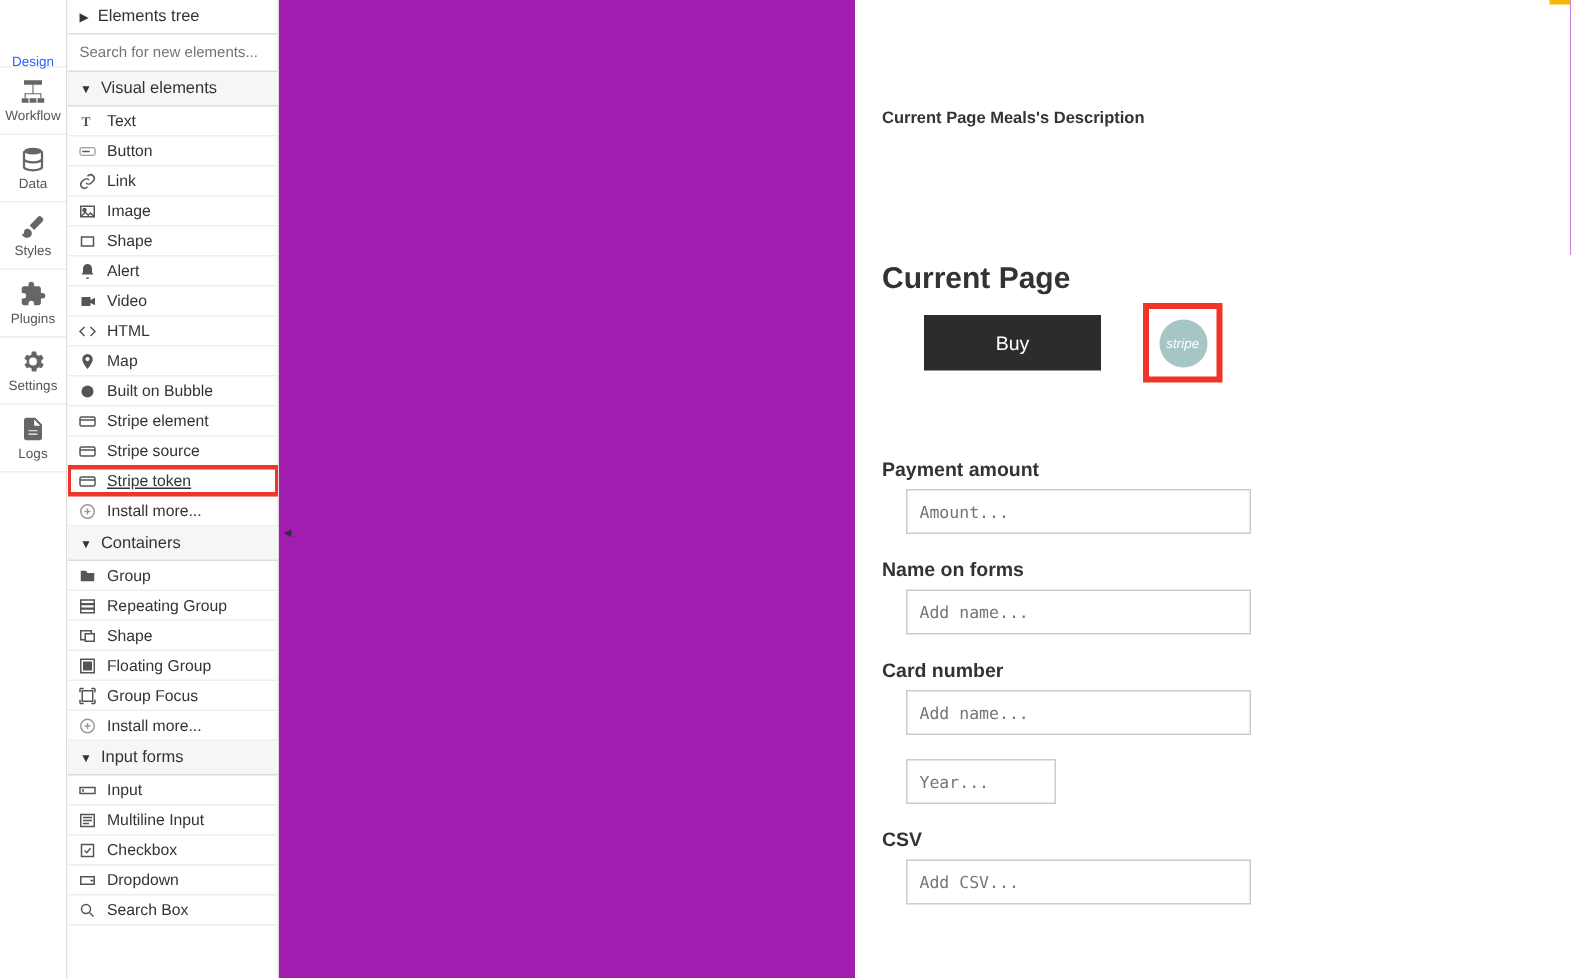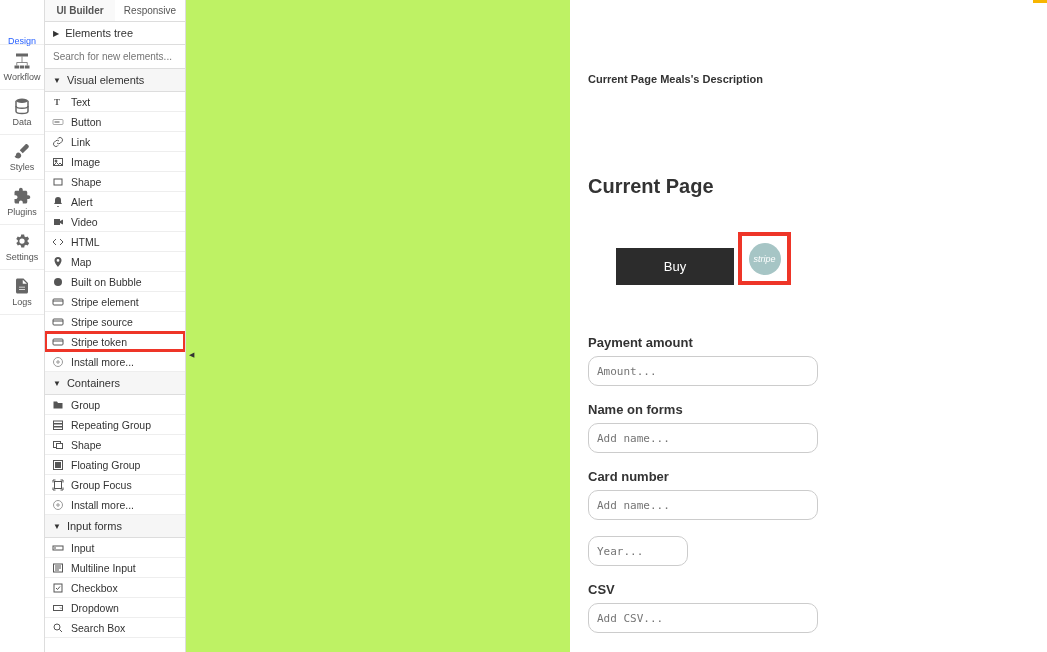--- a/index.html
+++ b/index.html
@@ -15,36 +15,36 @@
 .tab { flex: 1; text-align: center; padding: 5px 0; font-size: 10px; cursor: pointer; color: #555; }
 .tab.active { background: #f9f9f9; font-weight: bold; }
 .tree-header { display: flex; align-items: center; padding: 5px 8px; border-bottom: 1px solid #ddd; font-size: 11px; cursor: pointer; flex-shrink: 0;}
 .tree-arrow { margin-right: 6px; font-size: 8px; }
 .search-row { padding: 4px 6px; border-bottom: 1px solid #ddd; flex-shrink: 0;}
 .search-input { width: 100%; border: none; outline: none; font-size: 10px; color: #999; padding: 2px; }
 .group-header { display: flex; align-items: center; padding: 5px 8px; background: #f6f6f6; border-bottom: 1px solid #ddd; font-size: 11px; cursor: pointer; flex-shrink: 0;}
 .list-scroll { overflow-y: auto; flex: 1; }
 .el-item { display: flex; align-items: center; padding: 4px 6px; border-bottom: 1px solid #eee; font-size: 10.5px; cursor: pointer; height: 20px; }
 .el-item .el-icon { width: 14px; height: 14px; margin-right: 6px; display: inline-flex; align-items: center; justify-content: center; flex-shrink: 0; }
-.hl-red { position: relative; }
+.hl-red { position: relative; text-decoration: underline; }
 .hl-red::after { content: ""; position: absolute; inset: -1px -1px -1px -1px; border: 3px solid #ee3528; pointer-events: none; }
-.canvas-area { flex: 1; background: #bef264; position: relative; overflow: hidden; }
+.canvas-area { flex: 1; background: #a21caf; position: relative; overflow: hidden; }
 .handle-dot { position: absolute; left: -3px; top: 50%; width: 6px; height: 6px; transform: translateY(-50%); }
 .handle-dot::before { content:"◀"; font-size:7px; color:#333; position:absolute; left:3px; top:-4px;}
 .page-white { position: absolute; right: 0; top: 0; width: 477px; height: 100%; background: #fff; padding: 18px; }
 .desc { font-size: 11px; font-weight: bold; margin-top: 55px; margin-bottom: 90px; }
-.page-title { font-size: 20px; font-weight: bold; margin-bottom: 34px; }
-.buy-row { display: flex; align-items: flex-end; gap: 4px; margin-bottom: 50px; padding-left: 28px; }
+.page-title { font-size: 20px; font-weight: bold; margin-bottom: 4px; }
+.buy-row { display: flex; align-items: center; gap: 28px; margin-bottom: 50px; padding-left: 28px; }
 .buy-btn { background: #2c2c2c; color: #fff; border: none; width: 118px; height: 37px; font-size: 13px; cursor: pointer; }
 .stripe-chip { width: 53px; height: 53px; display: flex; align-items: center; justify-content: center; position: relative; }
 .stripe-chip::before { content:""; position:absolute; inset:0; border: 4px solid #ee3528; }
 .stripe-circle { width: 32px; height: 32px; border-radius: 50%; background: #a6c5c5; display:flex; align-items:center; justify-content:center; font-size:9px; color:#fff; font-style: italic; }
 .form-field { margin-bottom: 16px; }
 .form-label { font-size: 13px; font-weight: bold; margin-bottom: 6px; display:block; }
-.form-input { width: 230px; height: 30px; border: 1px solid #ccc; border-radius: 10px; padding: 0 8px; font-family: monospace; font-size: 11px; color:#999; }
+.form-input { width: 230px; height: 30px; border: 1px solid #ccc; border-radius: 0; padding: 0 8px; font-family: monospace; font-size: 11px; color:#999;margin-left:16px; }
 .expiry-row { display: flex; gap: 20px; }
 .expiry-row .form-input { width: 100px; }
 .top-right-yellow { position: absolute; top: 0; right: 0; width: 14px; height: 3px; background: #f7b500; }
 .sidebar::-webkit-scrollbar { width: 5px; }
 .list-scroll::-webkit-scrollbar { width: 5px; }
 .list-scroll::-webkit-scrollbar-thumb { background: #c9c9c9; border-radius: 3px; }
 </style>
 </head>
 <body>
 
@@ -95,24 +95,20 @@
     </div>
     <div class="rail-item">
       <svg class="rail-icon" viewBox="0 0 24 24" fill="#666">
           <path d="M14 2H6c-1.1 0-2 .9-2 2v16c0 1.1.9 2 2 2h12c1.1 0 2-.9 2-2V8l-6-6zm-1 7V3.5L18.5 9H13zM8 13h8v1H8zm0 3h8v1H8z"></path>
         </svg>
       <span>Logs</span>
     </div>
   </div>
 
   <div class="sidebar">
-    <div class="tabs">
-      <div class="tab active">UI Builder</div>
-      <div class="tab">Responsive</div>
-    </div>
     <div class="tree-header">
       <span class="tree-arrow">▶</span>
       <span>Elements tree</span>
     </div>
     <div class="search-row">
       <input class="search-input" placeholder="Search for new elements..." style="">
     </div>
 
     <div class="list-scroll">
 

